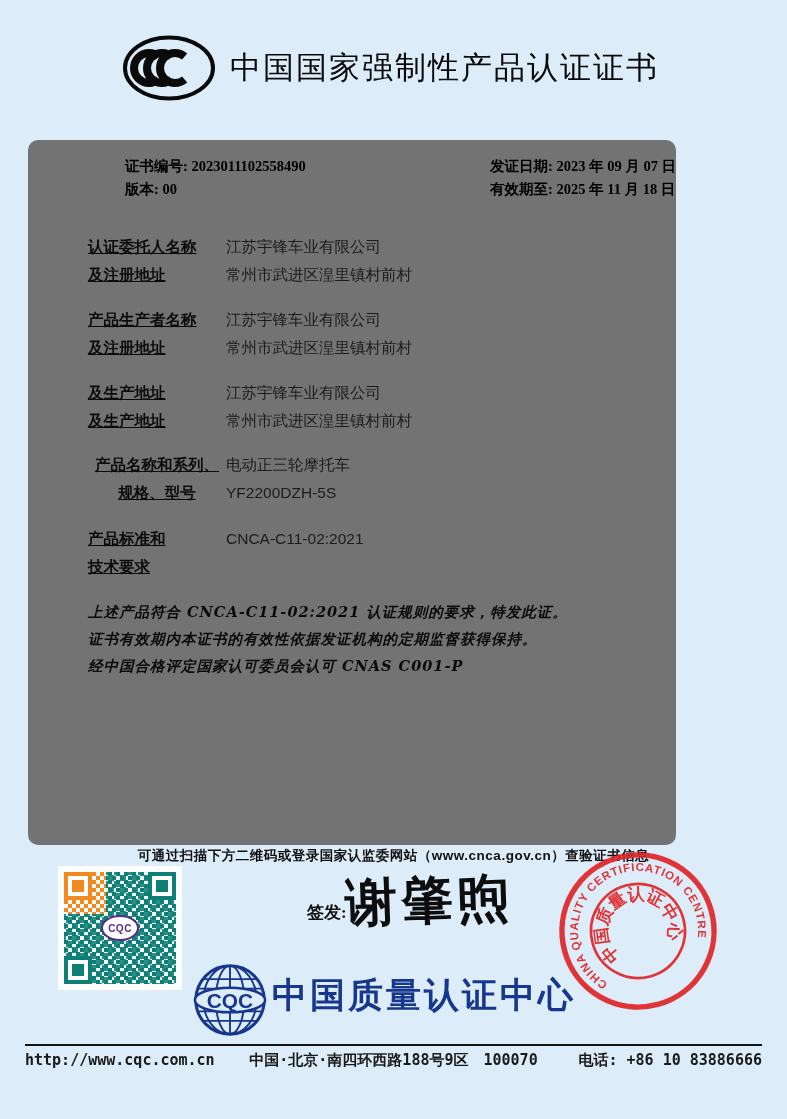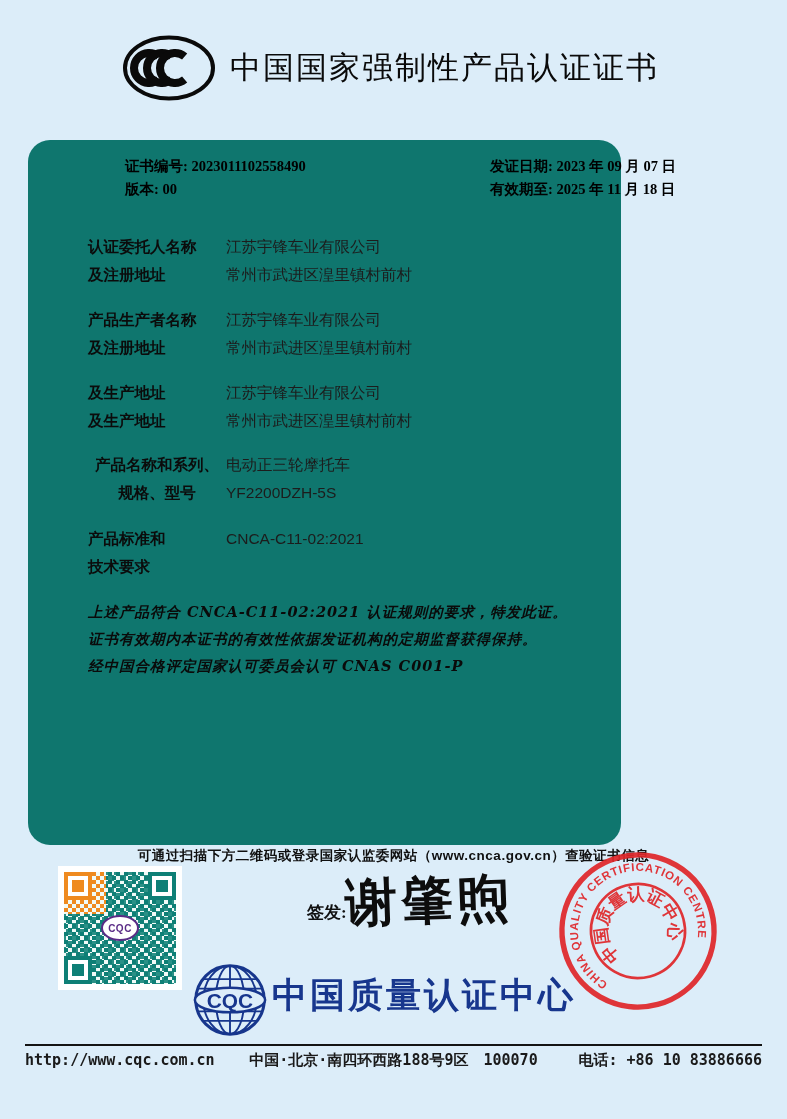--- a/index.html
+++ b/index.html
@@ -13,34 +13,34 @@
   
   .ccc-logo { position:absolute; left:122px; top:35px; }
   .cert-title {
     position:absolute; left:230px; top:47px; width:540px;
     font-size:31px; font-weight:normal; letter-spacing:2px; color:#0a0a0a;
     font-family:"Liberation Sans", sans-serif;
   }
 
   
   .card {
-    position:absolute; left:28px; top:140px; width:593px; height:705px;
-    background:#0f766e; border-radius:22px;
+    position:absolute; left:28px; top:140px; width:648px; height:705px;
+    background:#737373; border-radius:10px;
   }
 
   .meta-left  { position:absolute; left:97px;  top:15px; }
   .meta-right { position:absolute; left:462px; top:15px; }
   .meta-line {
     font-family:"Liberation Serif", serif; font-weight:bold;
     font-size:14.5px; line-height:23px; color:#000; white-space:nowrap;
   }
 
   .field-group { position:absolute; left:60px; width:640px; }
   .fg-row { display:flex; line-height:28px; }
-  .fg-label { width:138px; font-weight:bold; font-size:15.5px; color:#0b0b0b; }
+  .fg-label { width:138px; font-weight:bold; font-size:15.5px; color:#0b0b0b;text-decoration:underline; }
   .fg-value { font-size:15.5px; color:#1c1c1c; }
   .g1 { top:93px; } .g2 { top:166px; } .g3 { top:239px; }
   .g4 { top:311px;text-align:center; } .g5 { top:385px; }
 
   .statement {
     position:absolute; left:60px; top:458px; width:620px;
     font-family:"DejaVu Serif", serif; font-style:italic; font-weight:700;
     font-size:14.5px; line-height:27px; letter-spacing:1px; color:#0a0a0a;
   }
 

